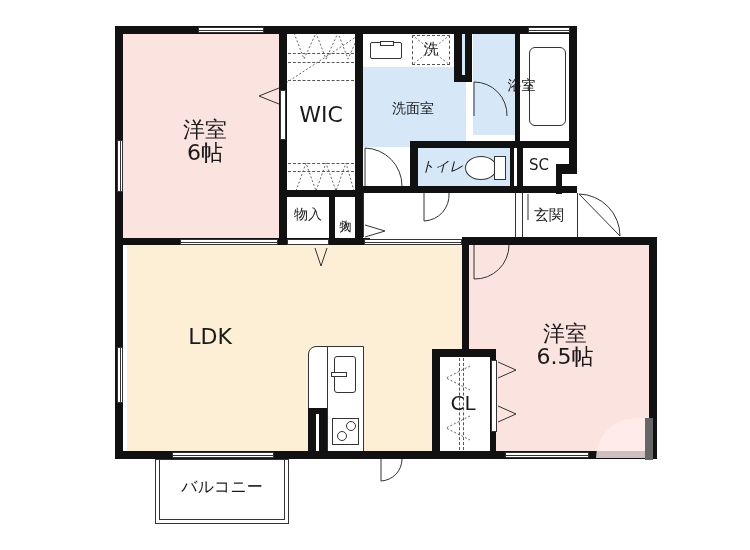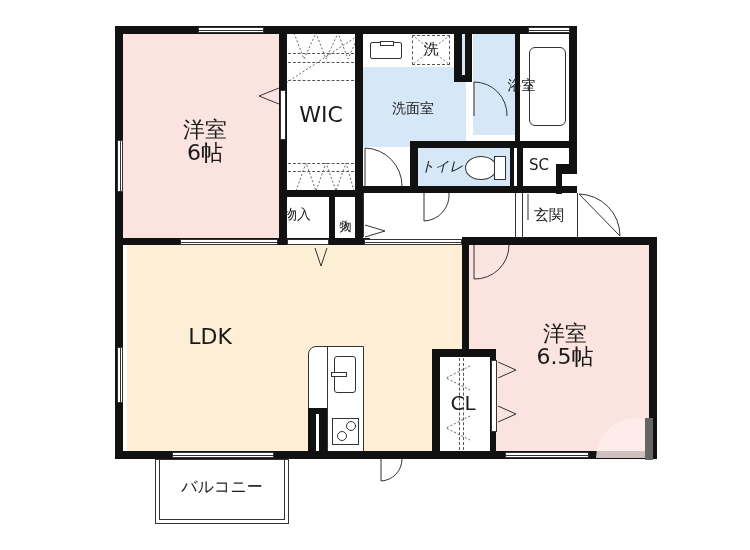--- a/index.html
+++ b/index.html
@@ -162,21 +162,21 @@
 <div class="abs" style="left:159px;top:459px;width:126px;height:61px;border:1px solid #333;border-top:none;box-sizing:border-box;"></div>
 
 <div class="abs" style="left:596px;top:418px;width:55px;height:40px;background:#ffecec;border-radius:55px 0 0 0;opacity:0.8;"></div>
 <div class="abs" style="left:645px;top:418px;width:8px;height:42px;background:#666;"></div>
 
 <div class="label" style="left:150px;top:118px;width:110px;font-size:22px;">
   <div>洋室</div>
   <div>6帖</div>
 </div>
 <div class="label" style="left:288px;top:103px;width:66px;font-size:22px;">WIC</div>
-<div class="label" style="left:276px;top:207px;width:42px;font-size:14px;">物入</div>
+<div class="label" style="left:287px;top:207px;width:42px;font-size:14px;">物入</div>
 <div class="label" style="left:336px;top:200px;width:18px;font-size:12px;line-height:1.1;">
   <span style="writing-mode:vertical-rl;">物入</span>
 </div>
 <div class="label" style="left:375px;top:101px;width:76px;font-size:14px;text-align:center;">洗面室</div>
 <div class="label" style="left:473px;top:78px;width:45px;font-size:14px;margin-left:26px;">浴室</div>
 <div class="label" style="left:418px;top:159px;width:48px;font-size:14px;font-style:italic;">トイレ</div>
 <div class="label" style="left:524px;top:158px;width:30px;font-size:15px;">SC</div>
 <div class="label" style="left:524px;top:208px;width:50px;font-size:15px;">玄関</div>
 <div class="label" style="left:150px;top:325px;width:120px;font-size:22px;">
   <div>LDK</div>

